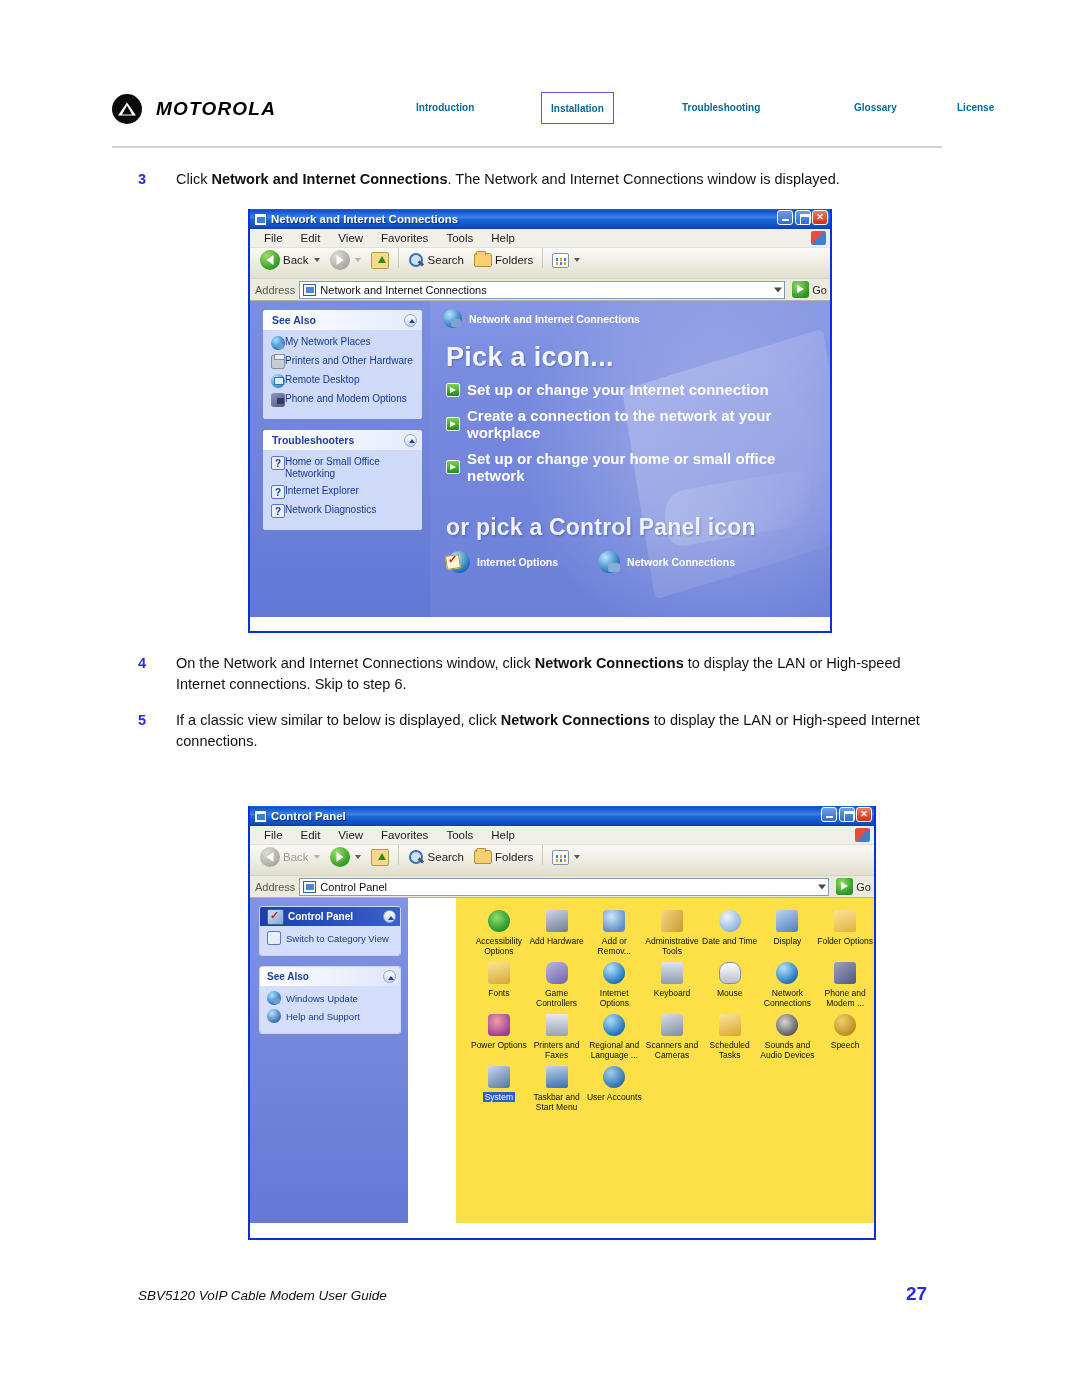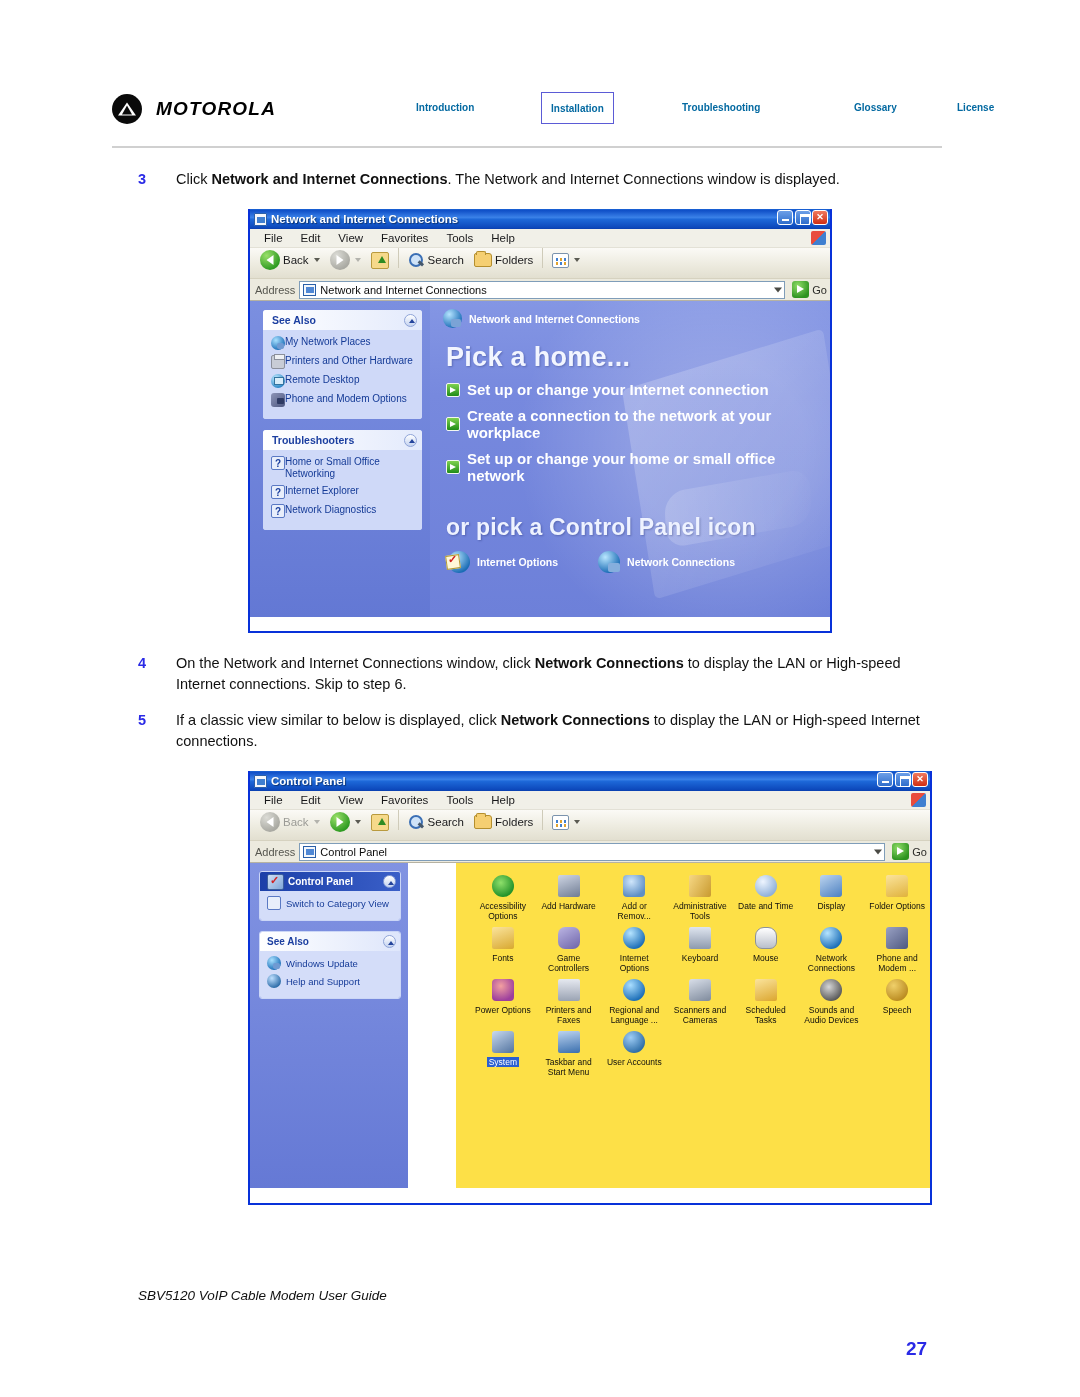--- a/index.html
+++ b/index.html
@@ -277,21 +277,21 @@
   }
   .cpicons { position:relative; display:flex; margin-left:18px; gap:40px; }
   .cpicon { display:flex; align-items:center; gap:7px; }
   .cpicon .lbl { font-size:10.5px; font-weight:bold; color:#ffffff; }
   .cpglobe{width:22px;height:22px;border-radius:50%;background:radial-gradient(circle at 33% 28%,#b9e6ff,#1a6cb5 74%);position:relative;flex:none;}
   .cpglobe.chk:before{content:"";position:absolute;left:-2px;top:4px;width:12px;height:12px;background:#fff8d8;border:1px solid #b59b37;transform:rotate(-8deg);}
   .cpglobe.chk:after{content:"✓";position:absolute;left:0px;top:2px;color:#d02020;font-size:11px;font-weight:bold;}
   .cpglobe.net:after{content:"";position:absolute;left:10px;top:12px;width:12px;height:9px;background:#85aedd;border-radius:2px;}
 
   
-  #win2 { left:248px; top:771px; width:684px; height:434px; }
+  #win2 { left:248px; top:806px; width:628px; height:434px; }
   #win2-body { display:flex; height:325px; background:#ffffff; }
   #w2-side {
     width:158px;
     background:linear-gradient(to bottom,#8193e2,#6579d5);
     padding:8px 7px 0 9px;
   }
   .panel2 { border-radius:3px; overflow:hidden; margin-bottom:10px; border:1px solid #cbd6f6; }
   .panel2-head {
     height:19px; display:flex; align-items:center; justify-content:space-between;
     padding:0 4px 0 7px;
@@ -347,21 +347,21 @@
   .gh-system{ background:linear-gradient(150deg,#c8d9ef,#52739f); border-radius:3px; }
   .gh-taskb { background:linear-gradient(170deg,#bcd3ef,#3a6fae); border-radius:2px; }
   .gh-user  { background:radial-gradient(circle at 35% 30%,#9ecdf5,#2f6ea8 74%); border-radius:50%; }
 
   
   #footer-left {
     position:absolute; left:138px; top:1288px;
     font-size:13.5px; font-style:italic; color:#111;
   }
   #footer-page {
-    position:absolute; left:906px; top:1338px;
+    position:absolute; left:906px; top:1283px;
     font-size:19px; font-weight:bold; color:#2a2ae6;
   }
 </style>
 </head>
 <body>
 
 <div id="page-header">
   <div class="moto-logo-wrap">
     <div class="moto-mark"></div>
     <div class="moto-word">MOTOROLA</div>
@@ -495,21 +495,21 @@
     </div>
 
     <div id="w1-main">
       <div id="w1-watermark"></div>
 
       <div class="w1-crumb">
         <span class="crumb-globe"></span>
         <span class="lbl">Network and Internet Connections</span>
       </div>
 
-      <div class="w1-h1">Pick a home...</div>
+      <div class="w1-h1">Pick a icon...</div>
 
       <div class="tasklist">
         <div class="taskrow">
           <span class="task-arrow"></span>
           <span class="lbl">Set up or change your Internet connection</span>
         </div>
         <div class="taskrow">
           <span class="task-arrow"></span>
           <span class="lbl">Create a connection to the network at your workplace</span>
         </div>

